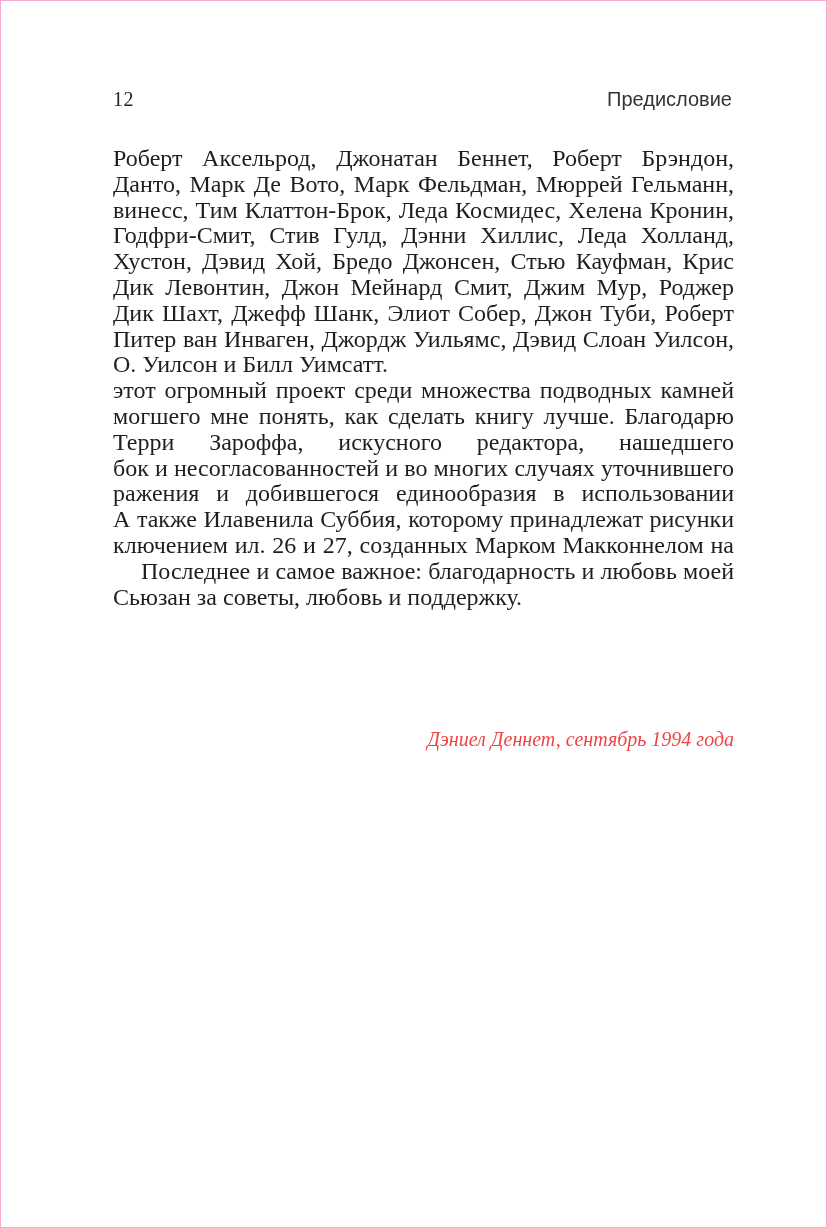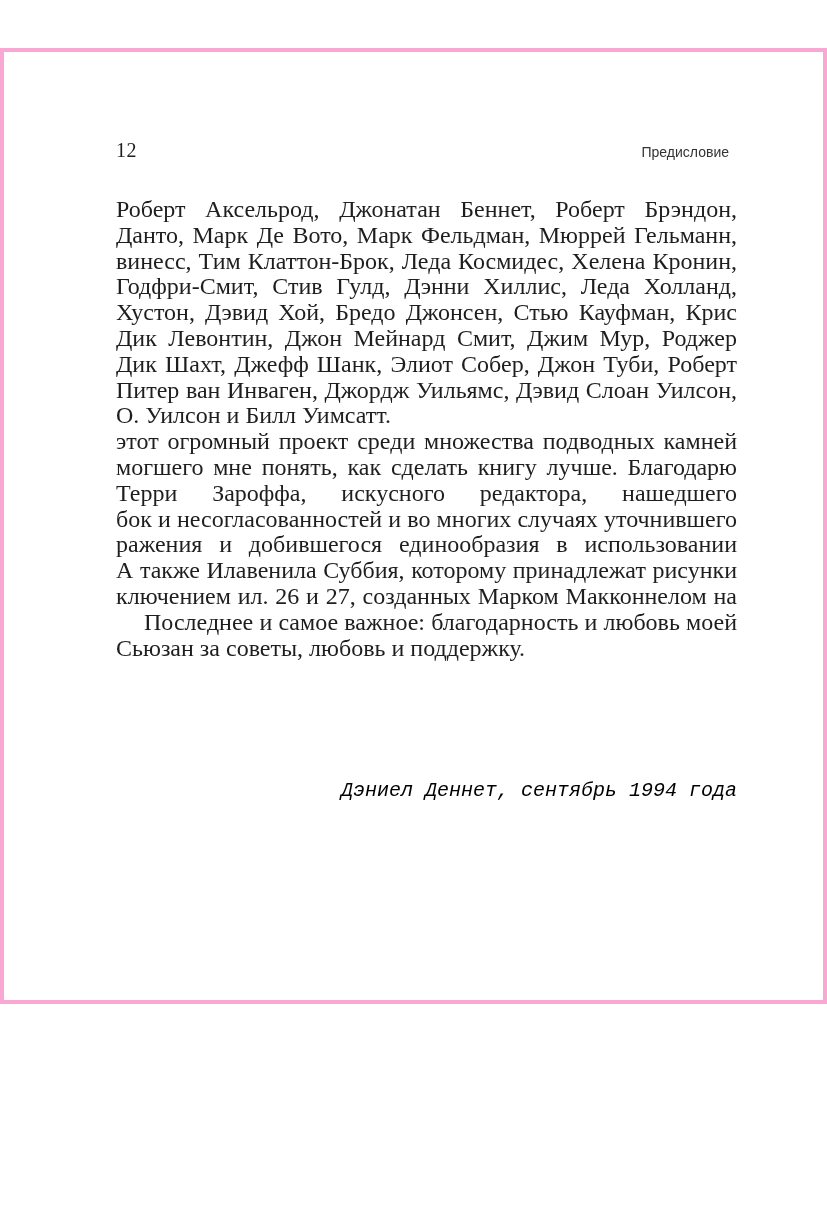--- a/index.html
+++ b/index.html
@@ -3,48 +3,47 @@
 <meta charset="utf-8">
 <style>
   html, body {
     margin: 0;
     padding: 0;
     background: #ffffff;
   }
   .page {
     position: relative;
     width: 827px;
-    height: 956px;
+    height: 1228px;
     background: #ffffff;
     box-sizing: border-box;
-    border: 4px solid #f9a8d4;
+    border: 1px solid #f9a8d4;
     font-family: "Liberation Serif", "DejaVu Serif", serif;
     color: #1e1e1e;
     overflow: hidden;
-    margin-top: 48px;
   }
   .running-header {
     position: absolute;
     top: 87px;
     left: 112px;
     right: 94px;
     display: flex;
     justify-content: space-between;
     align-items: baseline;
     line-height: 22px;
   }
   .page-number {
     font-family: "Liberation Serif", "DejaVu Serif", serif;
     font-size: 20px;
     letter-spacing: 0.5px;
     color: #1e1e1e;
   }
   .running-head {
     font-family: "Liberation Sans", "DejaVu Sans", sans-serif;
-    font-size: 14px;
+    font-size: 20px;
     color: #333333;
   }
   .body-text {
     position: absolute;
     top: 145px;
     left: 112px;
     width: 621px;
     font-size: 24px;
   }
   .line {
@@ -60,22 +59,21 @@
   .em { font-style: italic; }
   .signature {
     position: absolute;
     top: 726px;
     left: 112px;
     width: 621px;
     text-align: right;
     font-size: 20px;
     font-style: italic;
     line-height: 25.8px;
-    color: #000000;
-    font-family: Liberation Mono, monospace;
+    color: #ef4444;
   }
 </style>
 </head>
 <body>
 
 <div class="page" style="background: rgb(255, 255, 255); color: rgb(30, 30, 30);">
 
   <div class="running-header">
     <span class="page-number">12</span>
     <span class="running-head" style="color: rgb(51, 51, 51);">Предисловие</span>

